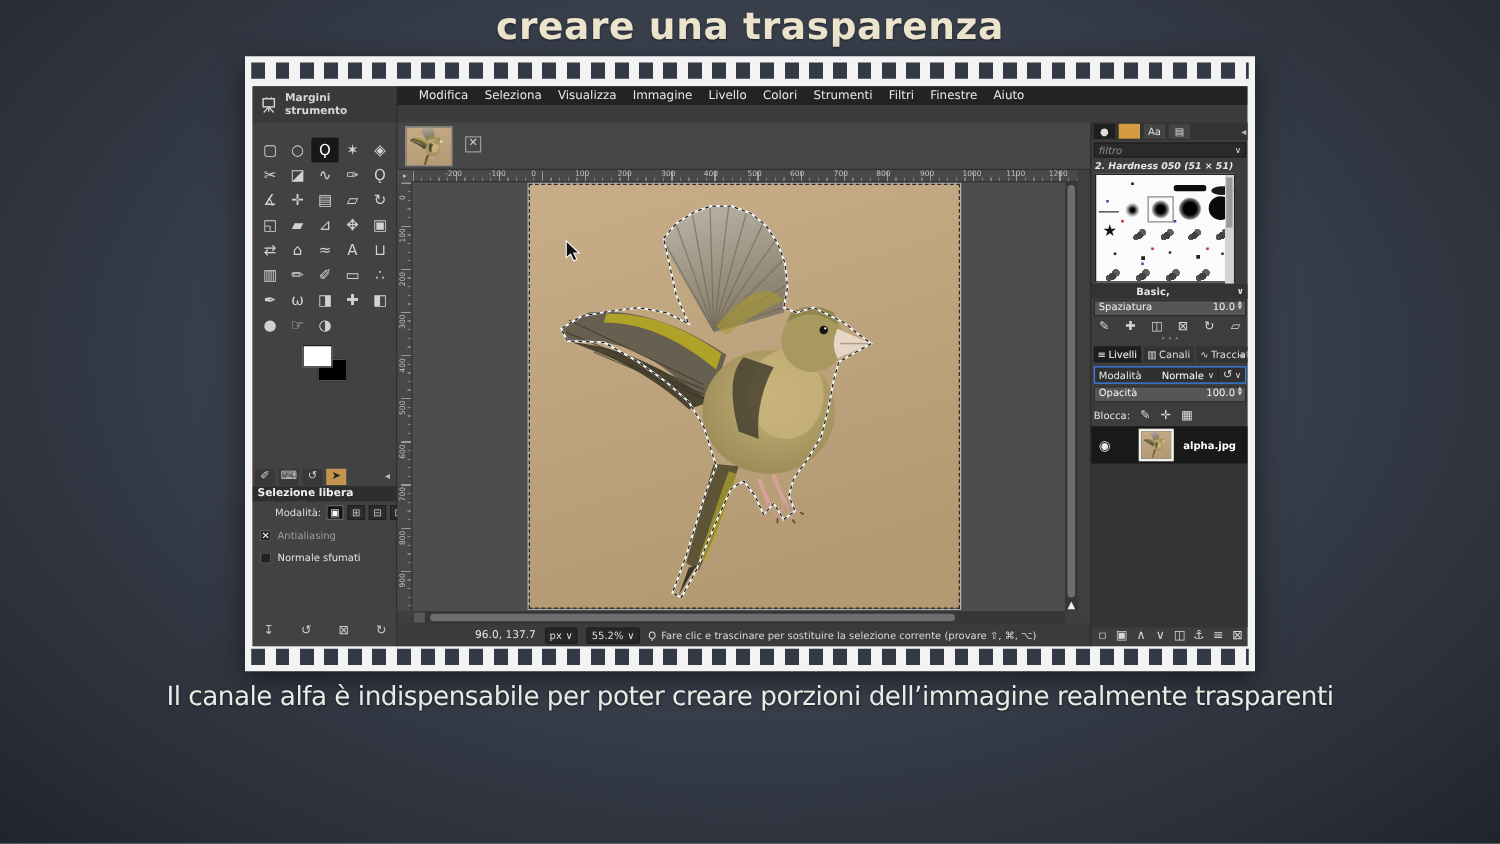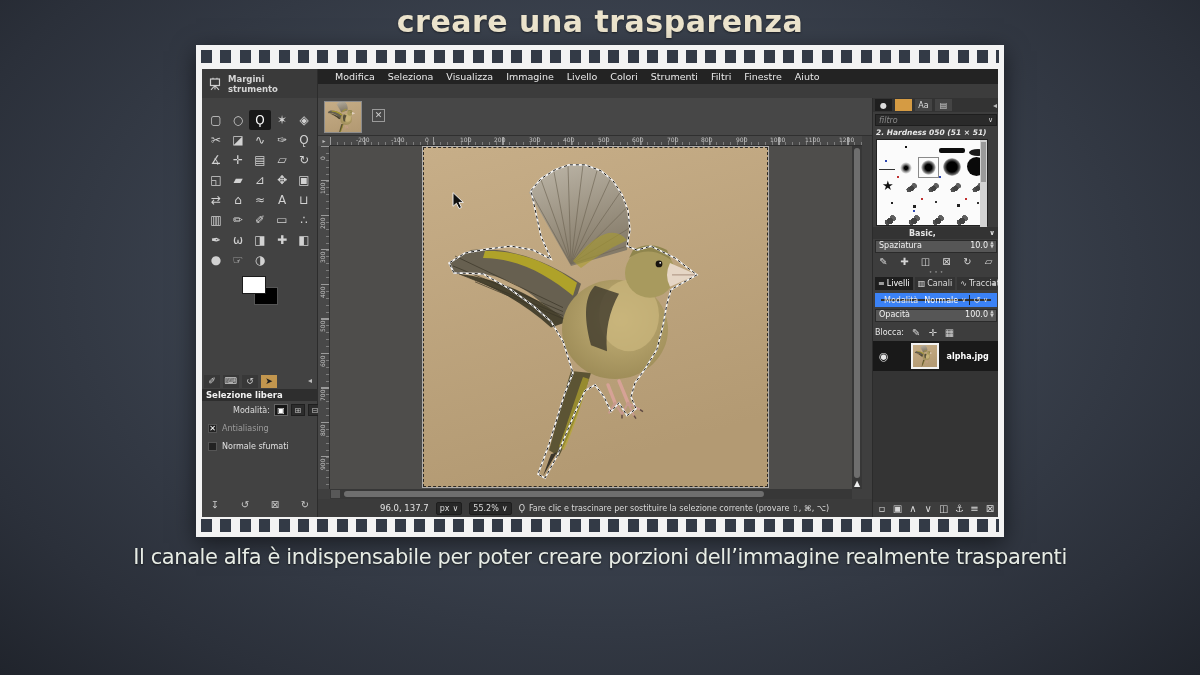--- a/index.html
+++ b/index.html
@@ -52,21 +52,21 @@
   .tool { display:flex; align-items:center; justify-content:center; font-size:12px; color:#d2d2d2; border-radius:2px; }
   .tool.active { background:#181818; color:#fff; }
   .swatch-wrap { position:absolute; left:40px; top:178px; width:40px; height:32px; }
   .swatch-fg { position:absolute; left:0; top:0; width:24px; height:18px; background:#ffffff; border:1px solid #1c1c1c; z-index:2; }
   .swatch-bg { position:absolute; left:12px; top:11px; width:24px; height:18px; background:#000000; border:1px solid #555; }
   .opt-tabs { position:absolute; left:2px; top:276px; width:112px; height:14px; display:flex; gap:3px; align-items:center; }
   .opt-tab { width:16px; height:13px; display:flex; align-items:center; justify-content:center; font-size:9px; color:#cfcfcf; background:#383838; }
   .opt-tab.active { background:#c2964e; color:#222; }
   .opt-dock-btn { margin-left:auto; margin-right:2px; font-size:8px; color:#bbb; }
   .selheader { position:absolute; left:0; top:291px; width:116px; height:12px; background:#2e2e2e; font-size:8.5px; font-weight:bold; color:#f0f0f0; padding-left:4px; line-height:12px; }
-  .mode-row { position:absolute; left:17px; top:306px; display:flex; align-items:center; gap:4px;padding-left:14px; }
+  .mode-row { position:absolute; left:4px; top:306px; display:flex; align-items:center; gap:4px;padding-left:14px; }
   .mode-row .lbl { font-size:8px; color:#dcdcdc; }
   .mode-btn { width:14px; height:12px; background:#2c2c2c; border:1px solid #1f1f1f; color:#c9c9c9; font-size:8px; display:flex; align-items:center; justify-content:center; }
   .mode-btn.active { background:#161616; border-color:#666; color:#fff; }
   .chk-row { position:absolute; left:6px; display:flex; align-items:center; gap:5px; }
   .chk { width:9px; height:9px; background:#222; border:1px solid #555; color:#fff; font-size:8px; line-height:8px; text-align:center; }
   .chk-row .txt { font-size:8px; }
   .tb-bottom { position:absolute; left:4px; bottom:4px; width:108px; display:flex; justify-content:space-between; }
   .tb-bottom div { width:18px; height:14px; color:#c9c9c9; font-size:10px; text-align:center; }
 
   
@@ -127,21 +127,21 @@
   .slider-row .lbl { font-size:8px; color:#f2f2f2; padding-left:3px; }
   .slider-row .val { margin-left:auto; font-size:8px; color:#f2f2f2; }
   .spin { width:8px; display:flex; flex-direction:column; align-items:center; color:#ccc; font-size:4.5px; line-height:4px; }
   .brush-btns { position:absolute; left:2px; top:157px; width:122px; display:flex; justify-content:space-between; }
   .brush-btns div { width:17px; height:14px; color:#d5d5d5; font-size:10px; text-align:center; line-height:14px; }
   .dots-sep { position:absolute; left:0; top:171px; width:126px; text-align:center; color:#888; font-size:6px; line-height:6px; }
   .ltabs { position:absolute; left:2px; top:178px; width:122px; height:15px; display:flex; gap:2px; align-items:center; }
   .ltab { display:flex; gap:2px; align-items:center; padding:1px 3px; background:#333; color:#ddd; font-size:8px; height:13px; }
   .ltab.active { background:#1e1e1e; color:#fff; }
   .ltab .ic { font-size:8px; }
-  .mode-row2 { position:absolute; left:2px; top:195px; width:122px; height:14px; background:#303030; border:6px solid #3b82f6; display:flex; align-items:center; }
+  .mode-row2 { position:absolute; left:2px; top:195px; width:122px; height:14px; background:#303030; border:1px solid #3b82f6; display:flex; align-items:center; }
   .mode-row2 .lbl { font-size:8px; color:#e8e8e8; padding-left:3px; }
   .mode-row2 .val { margin-left:auto; font-size:8px; color:#fff; }
   .mode-row2 .chev { font-size:7px; color:#ddd; padding:0 3px; }
   .mode-row2 .sw { border-left:1px solid #222; padding:0 3px; font-size:9px; color:#ddd; display:flex; align-items:center; gap:2px; }
   .lock-row { position:absolute; left:2px; top:229px; width:122px; display:flex; align-items:center; gap:8px; }
   .lock-row .lbl { font-size:8px; color:#e8e8e8; }
   .lock-row .ic { font-size:10px; color:#d5d5d5; }
   .layer-row { position:absolute; left:0; top:243px; width:126px; height:30px; background:#191919; display:flex; align-items:center; gap:8px; padding-left:6px; }
   .eye { font-size:11px; color:#e8e8e8; }
   .layer-thumb { width:28px; height:26px; background:#6b6454; border:2px solid #f2f2f2; overflow:hidden; margin-left:14px; }

